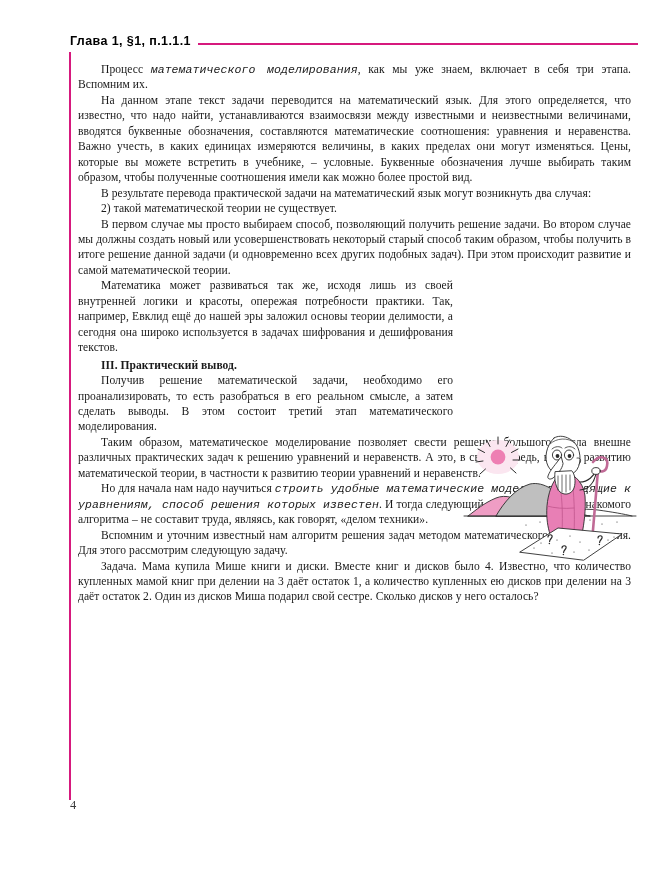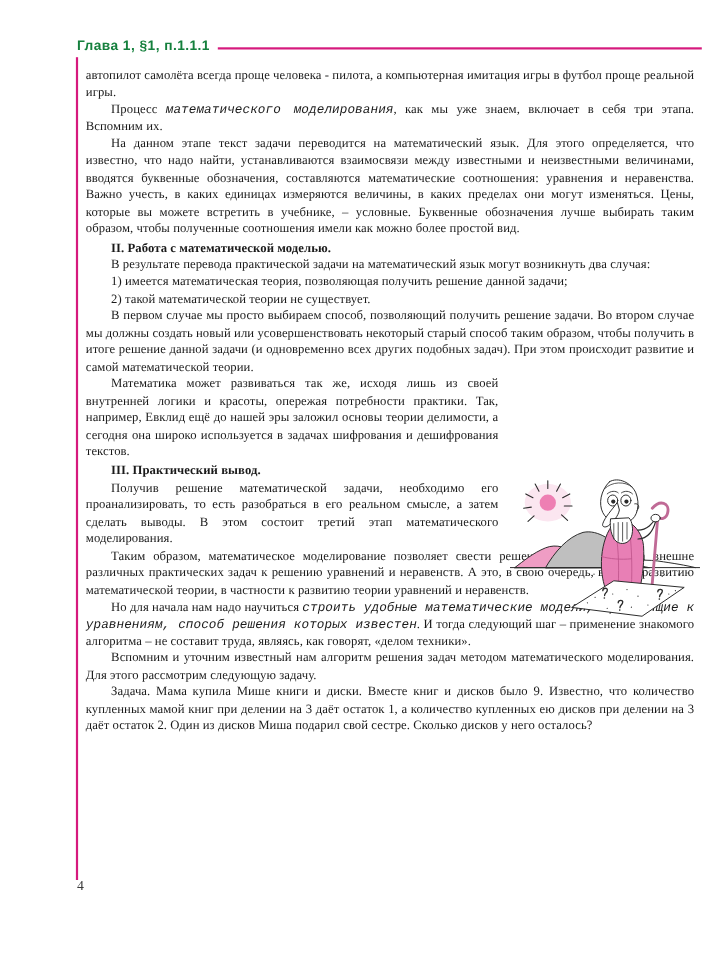--- a/index.html
+++ b/index.html
@@ -31,21 +31,21 @@
     width: 568px;
     height: 22px;
     display: flex;
     align-items: center;
   }
   .running-head-text {
     font-family: "Liberation Sans", "DejaVu Sans", sans-serif;
     font-weight: bold;
     font-size: 12.5px;
     letter-spacing: 0.4px;
-    color: #15803d;
+    color: #000000;
     white-space: nowrap;
     padding-right: 7px;
   }
   .running-head-rule {
     flex: 1 1 auto;
     height: 2px;
     background: #d6197d;
     margin-top: 6px;
   }
 
@@ -123,46 +123,43 @@
 
   <div class="running-head">
     <span class="running-head-text">Глава 1, §1, п.1.1.1</span>
     <span class="running-head-rule"></span>
   </div>
 
   <div class="margin-rule"></div>
 
   <div class="content">
 
-    <p class="noindent">автопилот самолёта всегда проще человека - пилота, а компьютерная имитация игры в футбол проще реальной игры.</p>
 
     <p class="indent"><span>Процесс </span><span class="it">математического моделирования</span><span>, как мы уже знаем, включает в себя три этапа. Вспомним их.</span></p>
 
     <p class="indent">На данном этапе текст задачи переводится на математический язык. Для этого определяется, что известно, что надо найти, устанавливаются взаимосвязи между известными и неизвестными величинами, вводятся буквенные обозначения, составляются математические соотношения: уравнения и неравенства. Важно учесть, в каких единицах измеряются величины, в каких пределах они могут изменяться. Цены, которые вы можете встретить в учебнике, – условные. Буквенные обозначения лучше выбирать таким образом, чтобы полученные соотношения имели как можно более простой вид.</p>
 
-    <p class="subhead">II. Работа с математической моделью.</p>
     <p class="indent">В результате перевода практической задачи на математический язык могут возникнуть два случая:</p>
-    <p class="indent">1) имеется математическая теория, позволяющая получить решение данной задачи;</p>
     <p class="indent">2) такой математической теории не существует.</p>
     <p class="indent">В первом случае мы просто выбираем способ, позволяющий получить решение задачи. Во втором случае мы должны создать новый или усовершенствовать некоторый старый способ таким образом, чтобы получить в итоге решение данной задачи (и одновременно всех других подобных задач). При этом происходит развитие и самой математической теории.</p>
 
     <div class="figure-float"></div>
 
     <p class="indent">Математика может развиваться так же, исходя лишь из своей внутренней логики и красоты, опережая потребности практики. Так, например, Евклид ещё до нашей эры заложил основы теории делимости, а сегодня она широко используется в задачах шифрования и дешифрования текстов.</p>
 
     <p class="subhead">III. Практический вывод.</p>
     <p class="indent">Получив решение математической задачи, необходимо его проанализировать, то есть разобраться в его реальном смысле, а затем сделать выводы. В этом состоит третий этап математического моделирования.</p>
 
     <p class="indent">Таким образом, математическое моделирование позволяет свести решение большого числа внешне различных практических задач к решению уравнений и неравенств. А это, в свою очередь, ведёт к развитию математической теории, в частности к развитию теории уравнений и неравенств.</p>
 
     <p class="indent"><span>Но для начала нам надо научиться </span><span class="it">строить удобные математические модели, приводящие к уравнениям, способ решения которых известен</span><span>. И тогда следующий шаг – применение знакомого алгоритма – не составит труда, являясь, как говорят, «делом техники».</span></p>
 
     <p class="indent">Вспомним и уточним известный нам алгоритм решения задач методом математического моделирования. Для этого рассмотрим следующую задачу.</p>
 
-    <p class="indent"><span class="bd">Задача.</span><span> Мама купила Мише книги и диски. Вместе книг и дисков было 9. Известно, что количество купленных мамой книг при делении на 3 даёт остаток 1, а количество купленных ею дисков при делении на 3 даёт остаток 2. Один из дисков Миша подарил свой сестре. Сколько дисков у него осталось?</span></p>
+    <p class="indent"><span class="bd">Задача.</span><span> Мама купила Мише книги и диски. Вместе книг и дисков было 4. Известно, что количество купленных мамой книг при делении на 3 даёт остаток 1, а количество купленных ею дисков при делении на 3 даёт остаток 2. Один из дисков Миша подарил свой сестре. Сколько дисков у него осталось?</span></p>
 
   </div>
 
   <div class="illustration">
     <svg viewBox="0 0 176 140" xmlns="http://www.w3.org/2000/svg">
       <g fill="none" stroke="#2b2b2b" stroke-width="0.9" stroke-linecap="round" stroke-linejoin="round">
 
         <ellipse cx="36" cy="33" rx="21" ry="17" fill="#fbe6f0" stroke="none"></ellipse>
         <circle cx="36" cy="33" r="7.4" fill="#ee7fb3" stroke="none"></circle>
         <g stroke="#2b2b2b" stroke-width="1">

